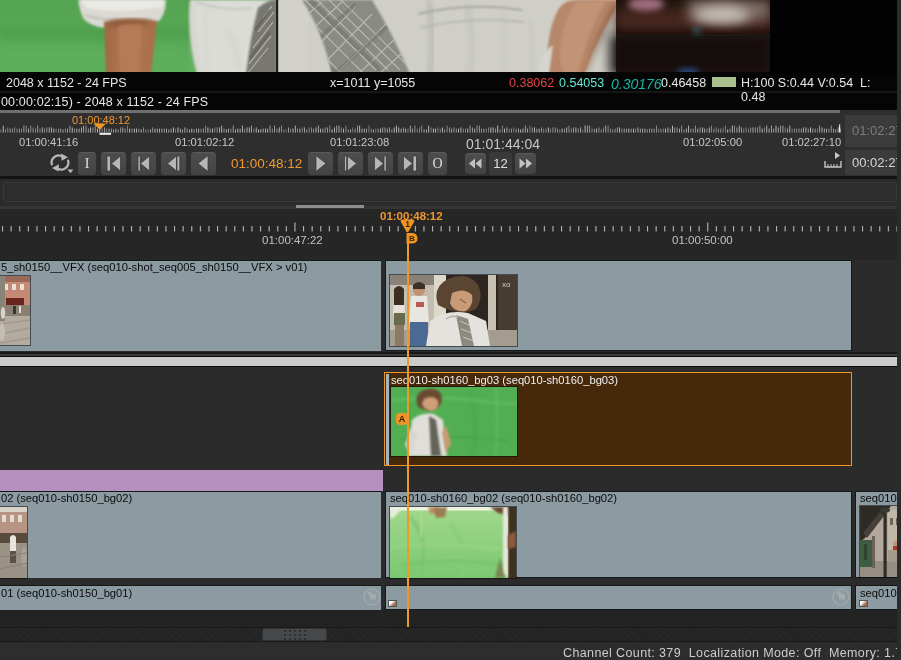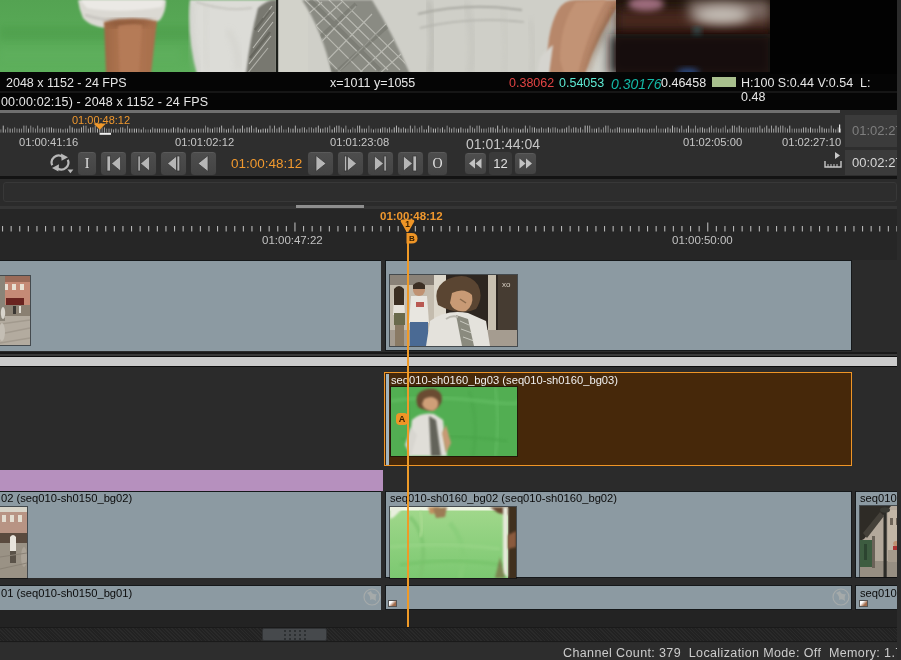--- a/index.html
+++ b/index.html
@@ -697,20 +697,21 @@
       <rect x="879.2" y="226.0" width="1.1" height="5.5" fill="#cfcfcf" opacity="0.85"></rect>
       <rect x="887.8" y="226.0" width="1.1" height="5.5" fill="#cfcfcf" opacity="0.85"></rect>
       <rect x="896.4" y="226.0" width="1.1" height="5.5" fill="#cfcfcf" opacity="0.85"></rect>
 </svg>
 <div class="abs" style="left:380px;top:210px;font-size:11.5px;font-weight:bold;color:#f0982e;">01:00:48:12</div>
 <div class="abs" style="left:262px;top:234px;font-size:11.5px;color:#c2c2c2;">01:00:47:22</div>
 <div class="abs" style="left:672px;top:234px;font-size:11.5px;color:#c2c2c2;">01:00:50:00</div>
 
 <div class="abs" style="left:0;top:260px;width:381px;height:91px;background:#8c9aa2;border-top:1px solid #15181a;box-sizing:border-box;"></div>
 <div class="abs" style="left:384.5px;top:260px;width:467px;height:91px;background:#8c9aa2;border:1px solid #15181a;box-sizing:border-box;"></div>
+<div class="cliptext" style="left:1px;top:261px;">5_sh0150__VFX (seq010-shot_seq005_sh0150__VFX &gt; v01)</div>
 
 <div class="abs" style="left:0;top:352px;width:901px;height:4px;background:#3a3a3a;border-top:2px solid #191919;box-sizing:border-box;"></div>
 <div class="abs" style="left:0;top:356px;width:901px;height:11px;background:#cbcbcb;border-top:1px solid #0c0c0c;border-bottom:1px solid #0c0c0c;box-sizing:border-box;"></div>
 
 <div class="abs" style="left:384px;top:372px;width:468px;height:94px;background:#46280a;border:1.2px solid #ef9526;box-sizing:border-box;"></div>
 <div class="abs" style="left:385.5px;top:373.5px;width:3px;height:91px;background:#9fb5c2;"></div>
 <div class="abs cliptext" style="left:391px;top:374px;color:#f0f0f0;">seq010-sh0160_bg03 (seq010-sh0160_bg03)</div>
 <div class="abs" style="left:396px;top:413px;width:12px;height:12px;background:#ef9526;border-radius:4px;color:#3a2000;font-size:9px;font-weight:bold;text-align:center;line-height:12px;z-index:6;">A</div>
 
 <div class="abs" style="left:0;top:470px;width:383px;height:21px;background:#b690be;"></div>

